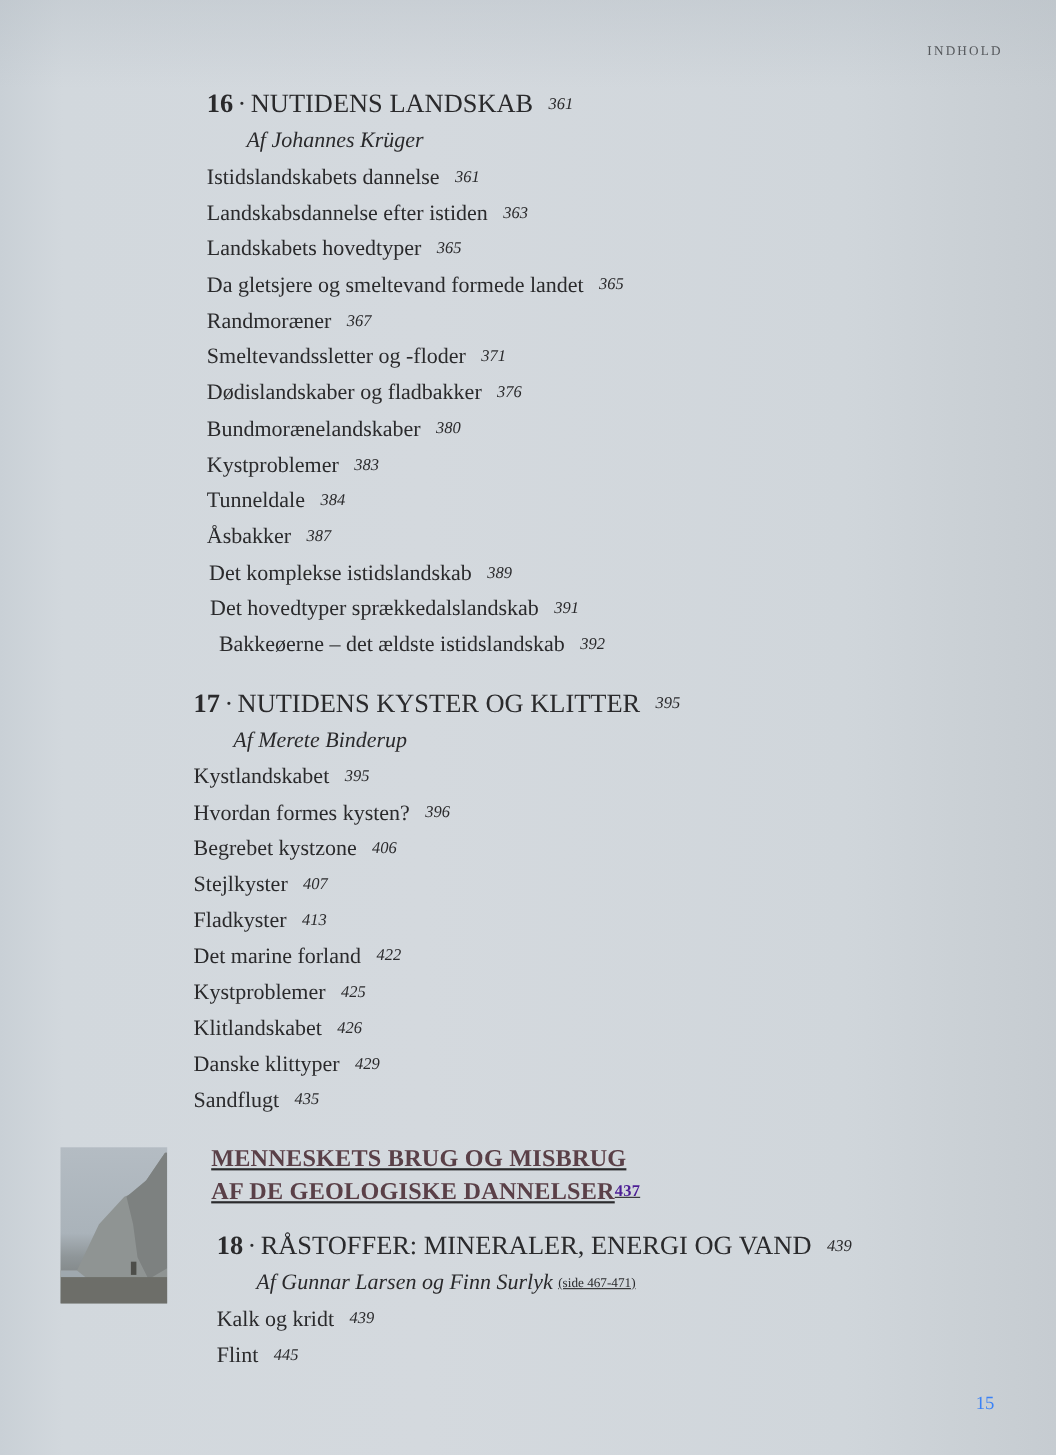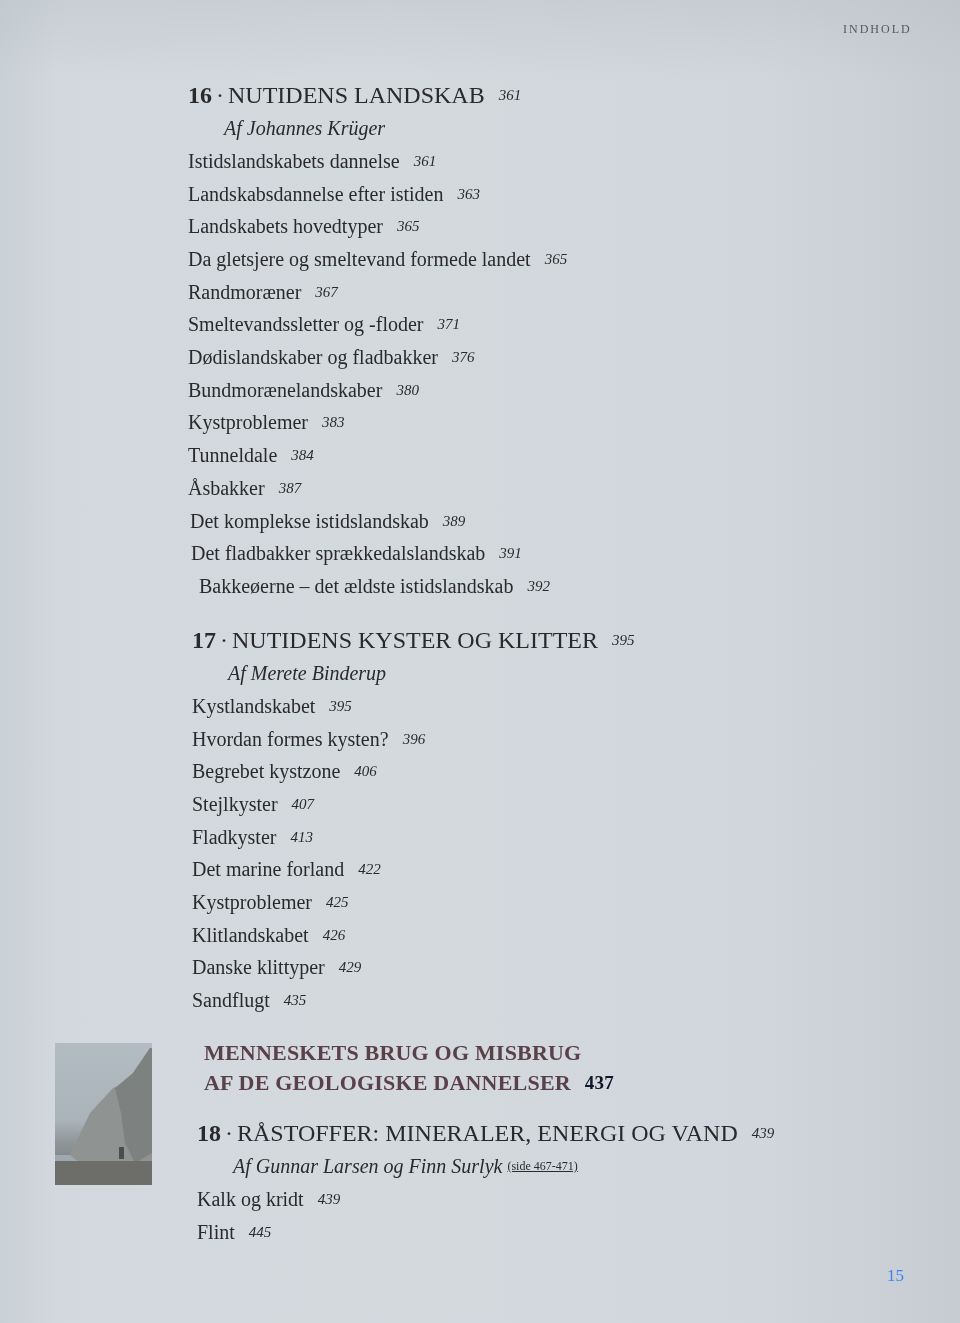--- a/index.html
+++ b/index.html
@@ -4,33 +4,33 @@
 <style>
   html, body { margin: 0; padding: 0; }
   body {
     width: 960px; height: 1323px; position: relative; overflow: hidden;
     background: linear-gradient(90deg, #c9d0d6 0%, #d2d8dd 6%, #d4d9de 40%, #d0d6db 80%, #c6ccd1 100%);
     font-family: "Liberation Serif", "DejaVu Serif", serif;
     color: #2a2a2c;
   }
   .shade-top { position:absolute; left:0; top:0; width:960px; height:80px;
     background: linear-gradient(180deg, rgba(180,188,195,0.35), rgba(0,0,0,0)); }
-  .running-head { position:absolute; top:22px; left:843px; font-size:12px; letter-spacing:2px; color:#55585c; }
+  .running-head { position:absolute; top:39px; left:843px; font-size:12px; letter-spacing:2px; color:#55585c; }
   .folio { position:absolute; top:1266px; left:887px; font-size:17px; color:#3b82f6; }
   .section { position:absolute; }
-  .entry { display:flex; align-items:flex-end; white-space:nowrap; }
+  .entry { display:flex; align-items:center; white-space:nowrap; }
   .chap-title { font-size:24px; height:33px; line-height:33px; }
   .chap-num { font-weight:bold; }
   .chap-dot { margin:0 4px; }
   .pg { font-size:15px; margin-left:14px;font-style:italic; }
   .author { font-style:italic; font-size:20px; height:33px; line-height:33px;margin-left:36px; }
   .author-note { font-style:normal; font-size:12px; margin-left:5px;text-decoration:underline; }
   .item { font-size:20px; height:32.7px; line-height:32.7px; }
   .part-title { font-weight:bold; font-size:22px; color:#5a4048; line-height:30px; letter-spacing:0.2px; }
-  .part-pg { font-size:19px; color:#0f172a; margin-left:14px; font-weight:bold; }
+  .part-pg { font-size:15px; color:#4c1d95; font-weight:bold; }
   .photo { position:absolute; left:55px; top:1043px; width:97px; height:142px; overflow:hidden;
     background: linear-gradient(180deg, #b4bcc3 0%, #aab3ba 55%, #8f9699 70%, #6f7270 100%); }
 </style>
 </head>
 <body>
 
 <div class="shade-top"></div>
 <div class="running-head">INDHOLD</div>
 
 <div class="section" style="left:188px; top:79px;">
@@ -84,31 +84,31 @@
       </div>
     <div class="entry item">
         <span>Åsbakker</span>
         <span class="pg">387</span>
       </div>
     <div class="entry item" style="margin-left:2px">
         <span>Det komplekse istidslandskab</span>
         <span class="pg">389</span>
       </div>
     <div class="entry item" style="margin-left:3px">
-        <span>Det fladbakker sprækkedalslandskab</span>
+        <span>Det hovedtyper sprækkedalslandskab</span>
         <span class="pg">391</span>
       </div>
     <div class="entry item" style="margin-left:11px">
         <span>Bakkeøerne – det ældste istidslandskab</span>
         <span class="pg">392</span>
       </div>
   </div>
 </div>
 
-<div class="section" style="left:192px; top:624px;">
+<div class="section" style="left:176px; top:624px;">
   <div class="entry chap-title">
     <span class="chap-num">17</span>
     <span class="chap-dot">·</span>
     <span>NUTIDENS KYSTER OG KLITTER</span>
     <span class="pg">395</span>
   </div>
   <div class="entry author">Af Merete Binderup</div>
   <div>
     <div class="entry item">
         <span>Kystlandskabet</span>
@@ -156,21 +156,21 @@
 <div class="photo">
   <svg width="97" height="142" viewBox="0 0 97 142">
     <polygon points="15,112 35,70 58,45 70,40 78,30 95,5 97,5 97,142 0,142 0,112" fill="#8f9493"></polygon>
     <polygon points="60,45 78,30 95,5 97,5 97,110 80,120 70,100 66,70" fill="#7d8180"></polygon>
     <polygon points="0,112 15,112 25,120 0,122" fill="#9fa8ae"></polygon>
     <rect x="0" y="118" width="97" height="24" fill="#6d6e69"></rect>
     <rect x="64" y="104" width="5" height="12" fill="#4d4e4a"></rect>
   </svg>
 </div>
 
-<div class="section" style="left:204px; top:1038px;">
+<div class="section" style="left:192px; top:1038px;text-decoration:underline;">
   <div class="part-title">MENNESKETS BRUG OG MISBRUG</div>
   <div class="entry part-title">
     <span>AF DE GEOLOGISKE DANNELSER</span>
     <span class="part-pg">437</span>
   </div>
 </div>
 
 <div class="section" style="left:197px; top:1117px;">
   <div class="entry chap-title">
     <span class="chap-num">18</span>

